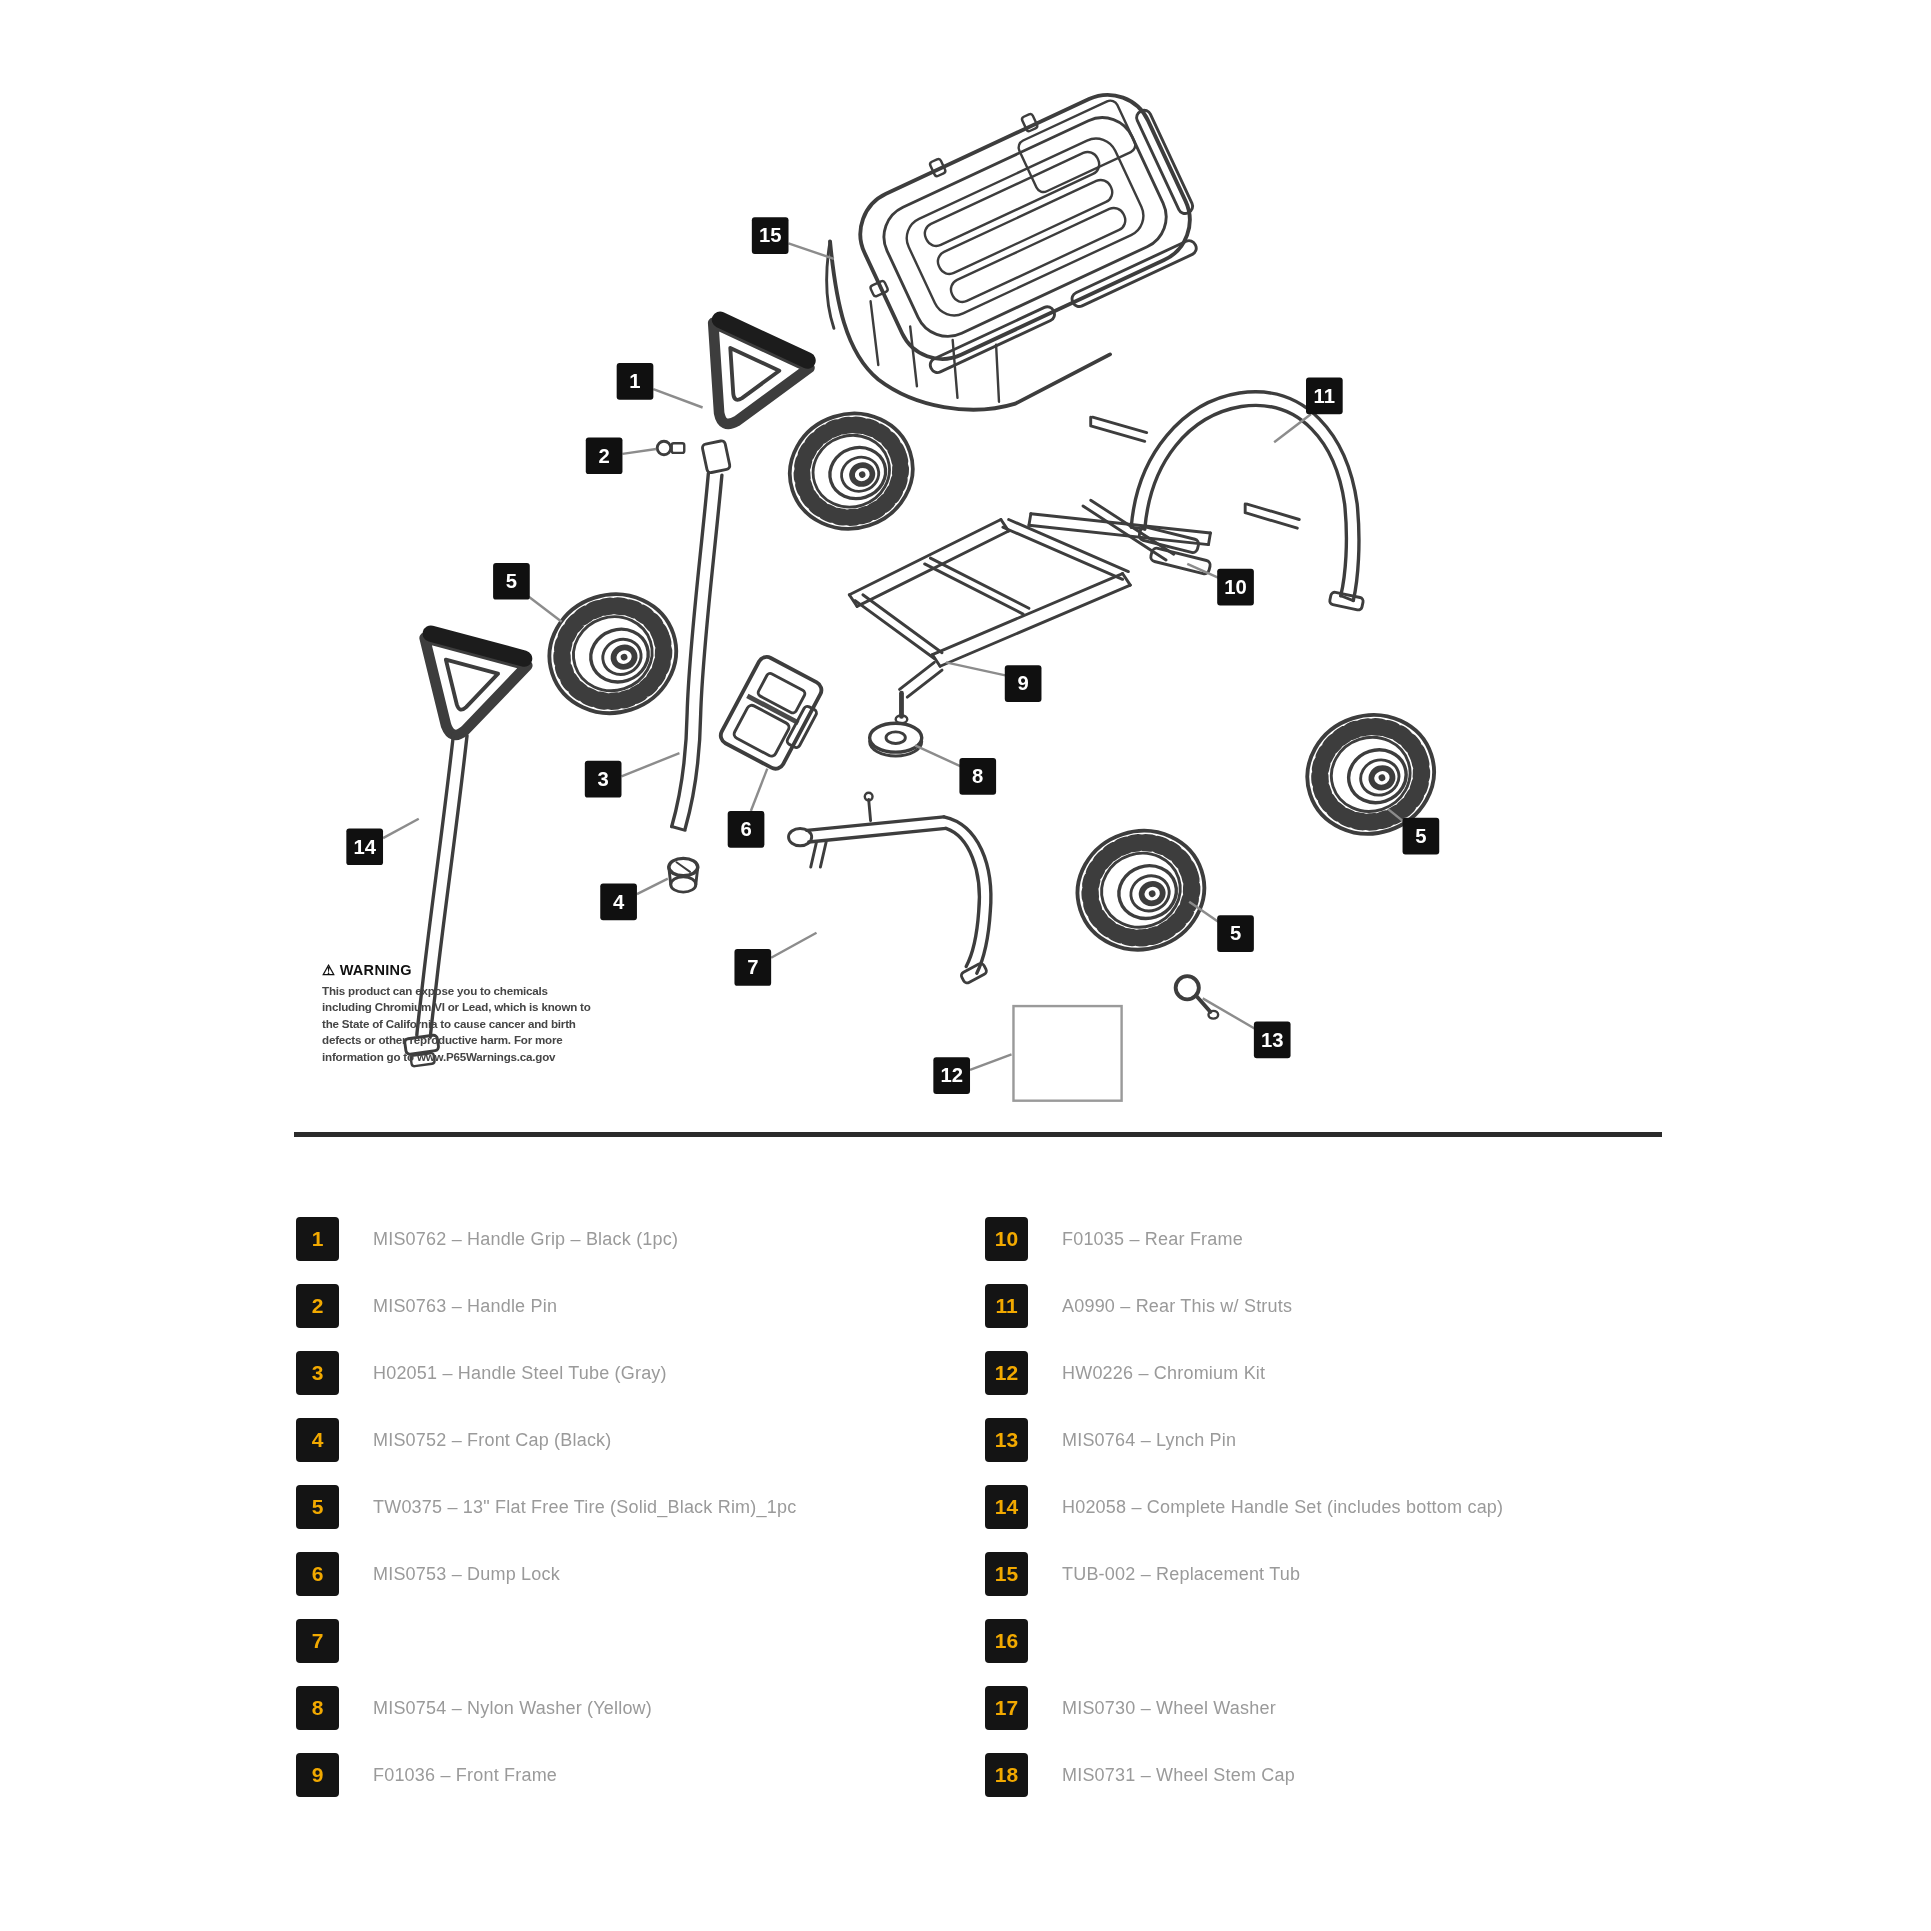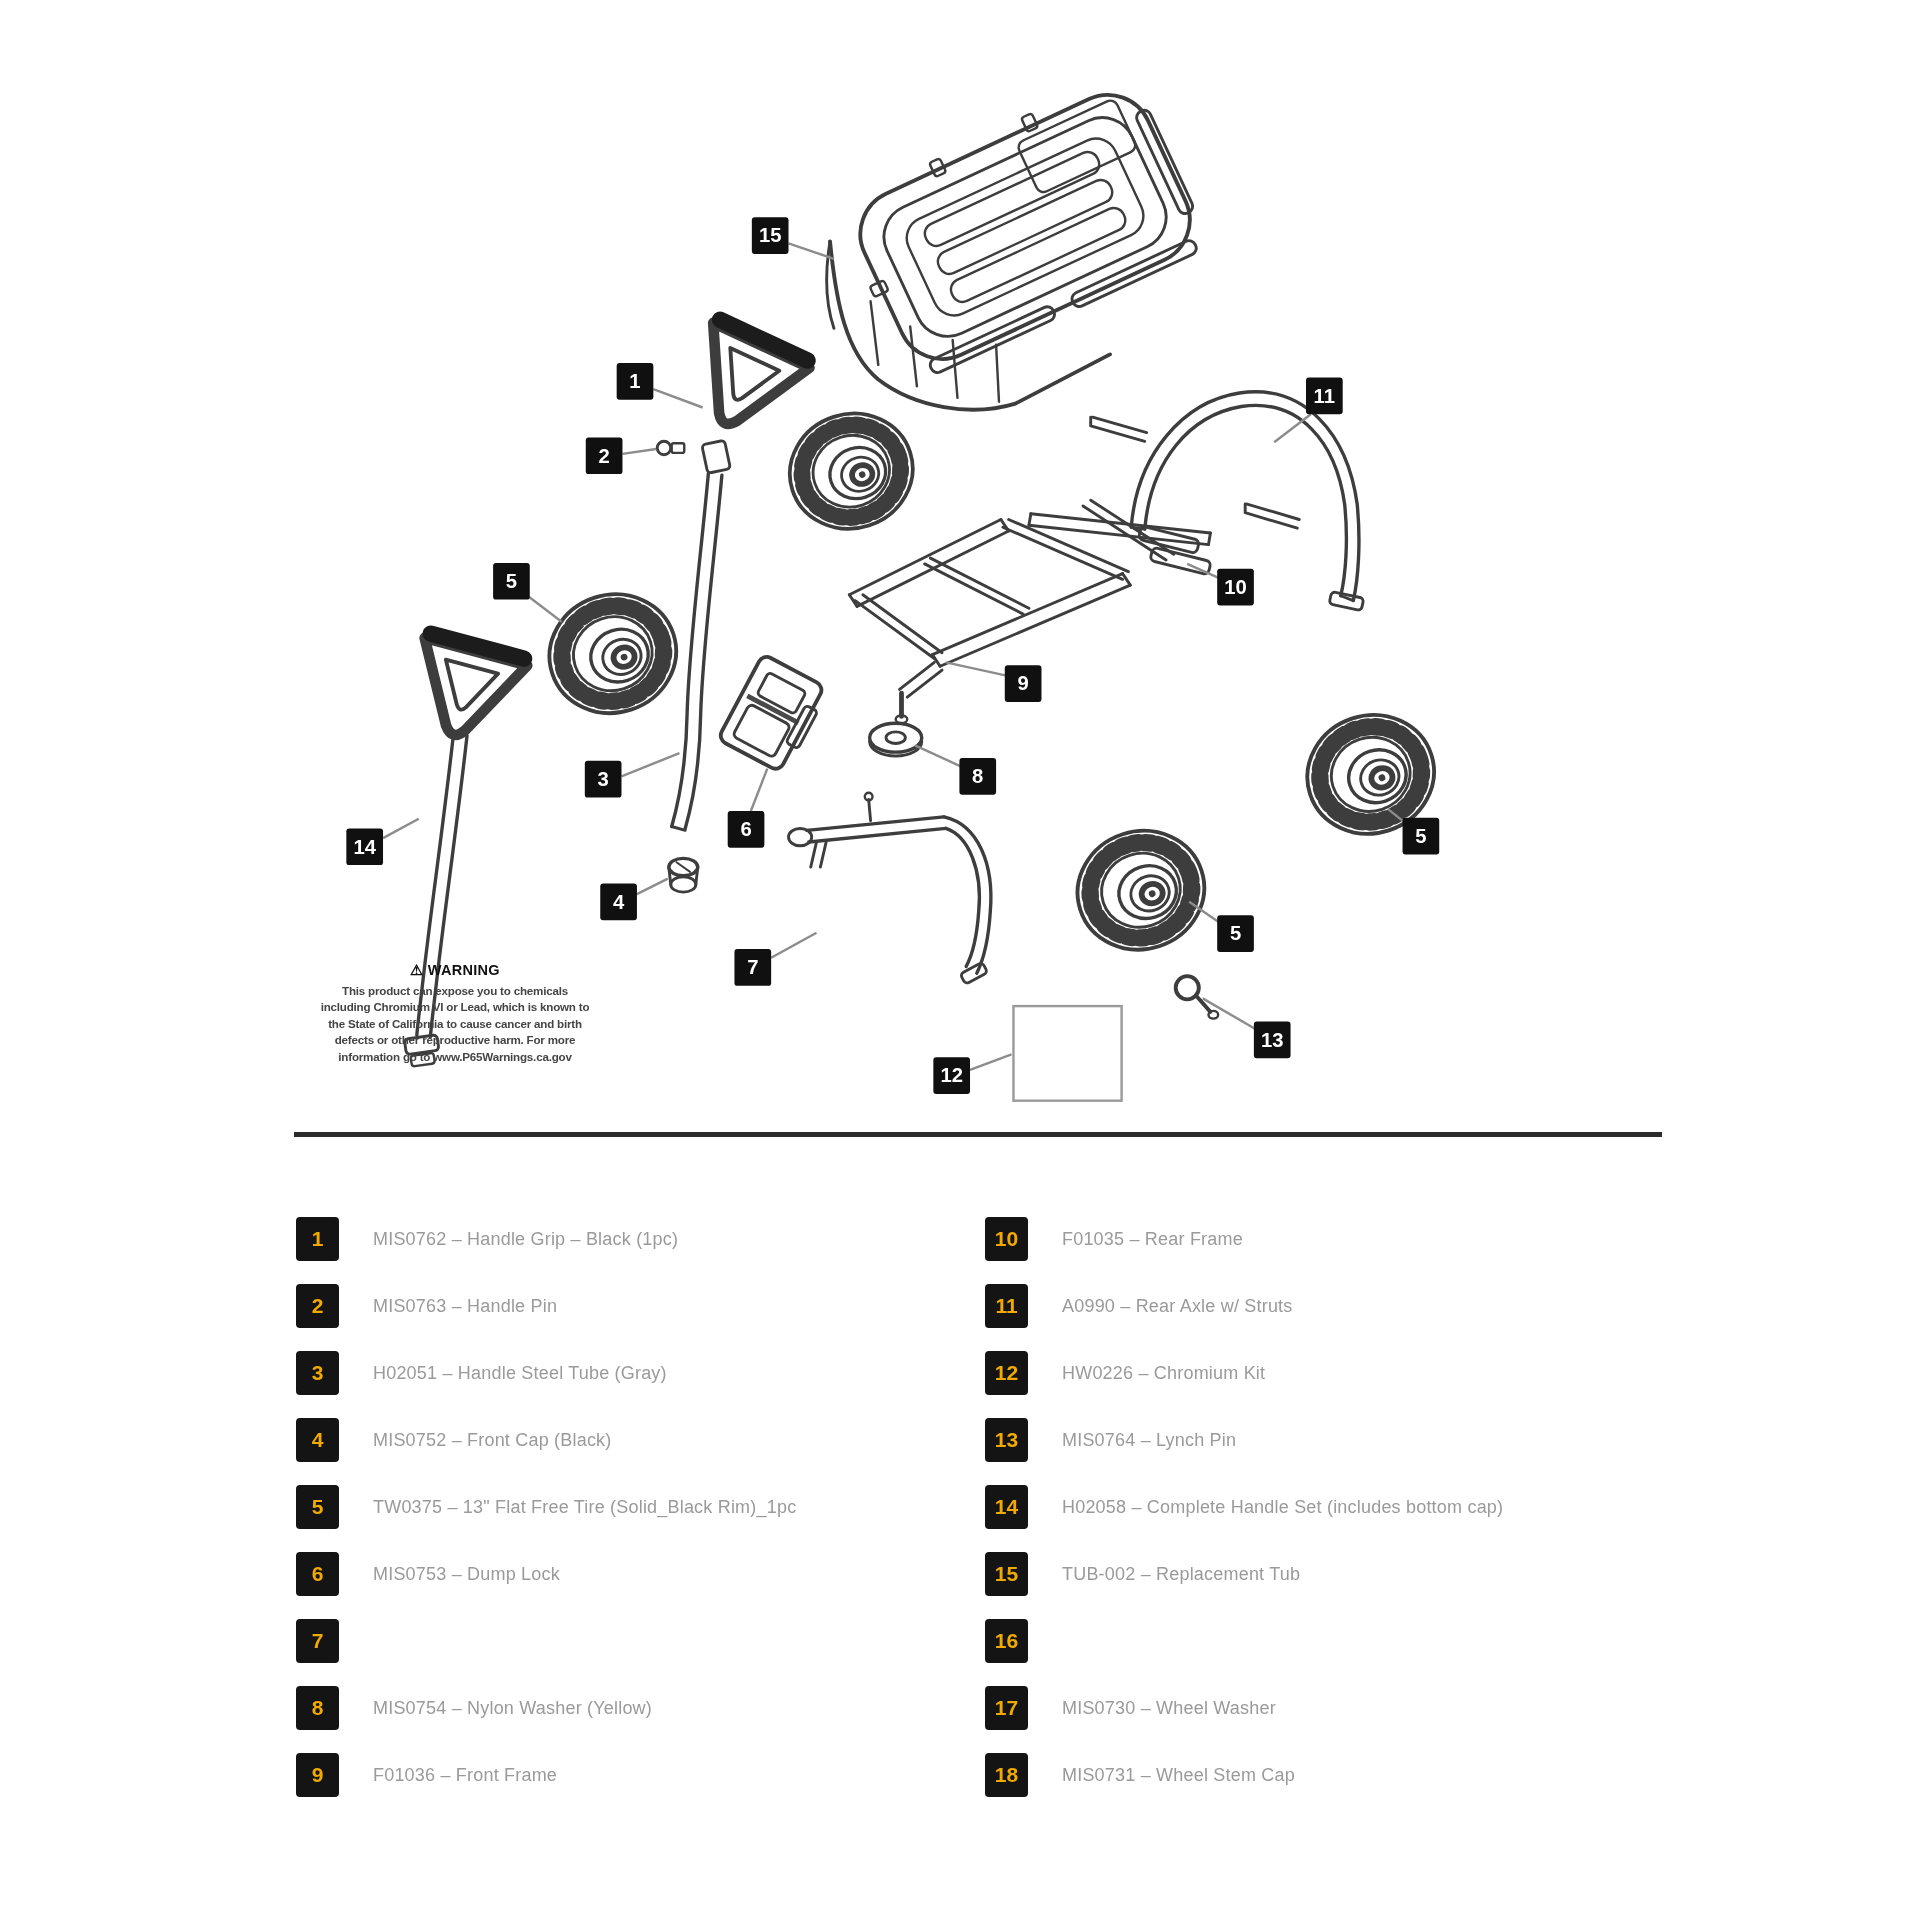--- a/index.html
+++ b/index.html
@@ -7,21 +7,21 @@
     width:1931px;height:1931px;position:relative;overflow:hidden;
     font-family:"Liberation Sans", sans-serif;
   }
   
   #diagram-svg{position:absolute;left:270px;top:58px;width:1178px;height:1062px;}
   .art{stroke:#3d3d3d;fill:none;stroke-linecap:round;stroke-linejoin:round;}
   .callout-box{fill:#101010;}
   .callout-num{fill:#ffffff;font-family:"Liberation Sans",sans-serif;font-size:21px;font-weight:700;text-anchor:middle;}
   .leader{stroke:#8c8c8c;stroke-width:2.5;fill:none;}
   
-  .warning-block{position:absolute;left:314px;top:962px;width:282px;text-align:center;}
+  .warning-block{position:absolute;left:322px;top:962px;width:282px;}
   .warning-title{font-size:14.5px;font-weight:700;color:#111;letter-spacing:0.3px;margin-bottom:4.8px;}
   .warning-line{font-size:11.6px;line-height:1.42;color:#454545;letter-spacing:-0.2px;white-space:nowrap;font-weight:bold;}
   
   .divider{position:absolute;left:294px;top:1132px;width:1368px;height:4.8px;background:#2b2b2b;}
   
   .col{position:absolute;top:1216px;}
   .col-left{left:296px;width:676px;}
   .col-right{left:985px;width:579px;}
   .row{display:flex;align-items:flex-start;margin-bottom:21px;min-height:46px;}
   .badge{
@@ -338,21 +338,21 @@
     </div>
 </div>
 
 <div class="col col-right">
   <div class="row">
       <span class="badge">10</span>
       <span class="part-text">F01035 – Rear Frame</span>
     </div>
   <div class="row">
       <span class="badge">11</span>
-      <span class="part-text">A0990 – Rear Axle w/ Struts</span>
+      <span class="part-text">A0990 – Rear This w/ Struts</span>
     </div>
   <div class="row">
       <span class="badge">12</span>
       <span class="part-text">HW0226 – Chromium Kit</span>
     </div>
   <div class="row">
       <span class="badge">13</span>
       <span class="part-text">MIS0764 – Lynch Pin</span>
     </div>
   <div class="row">

